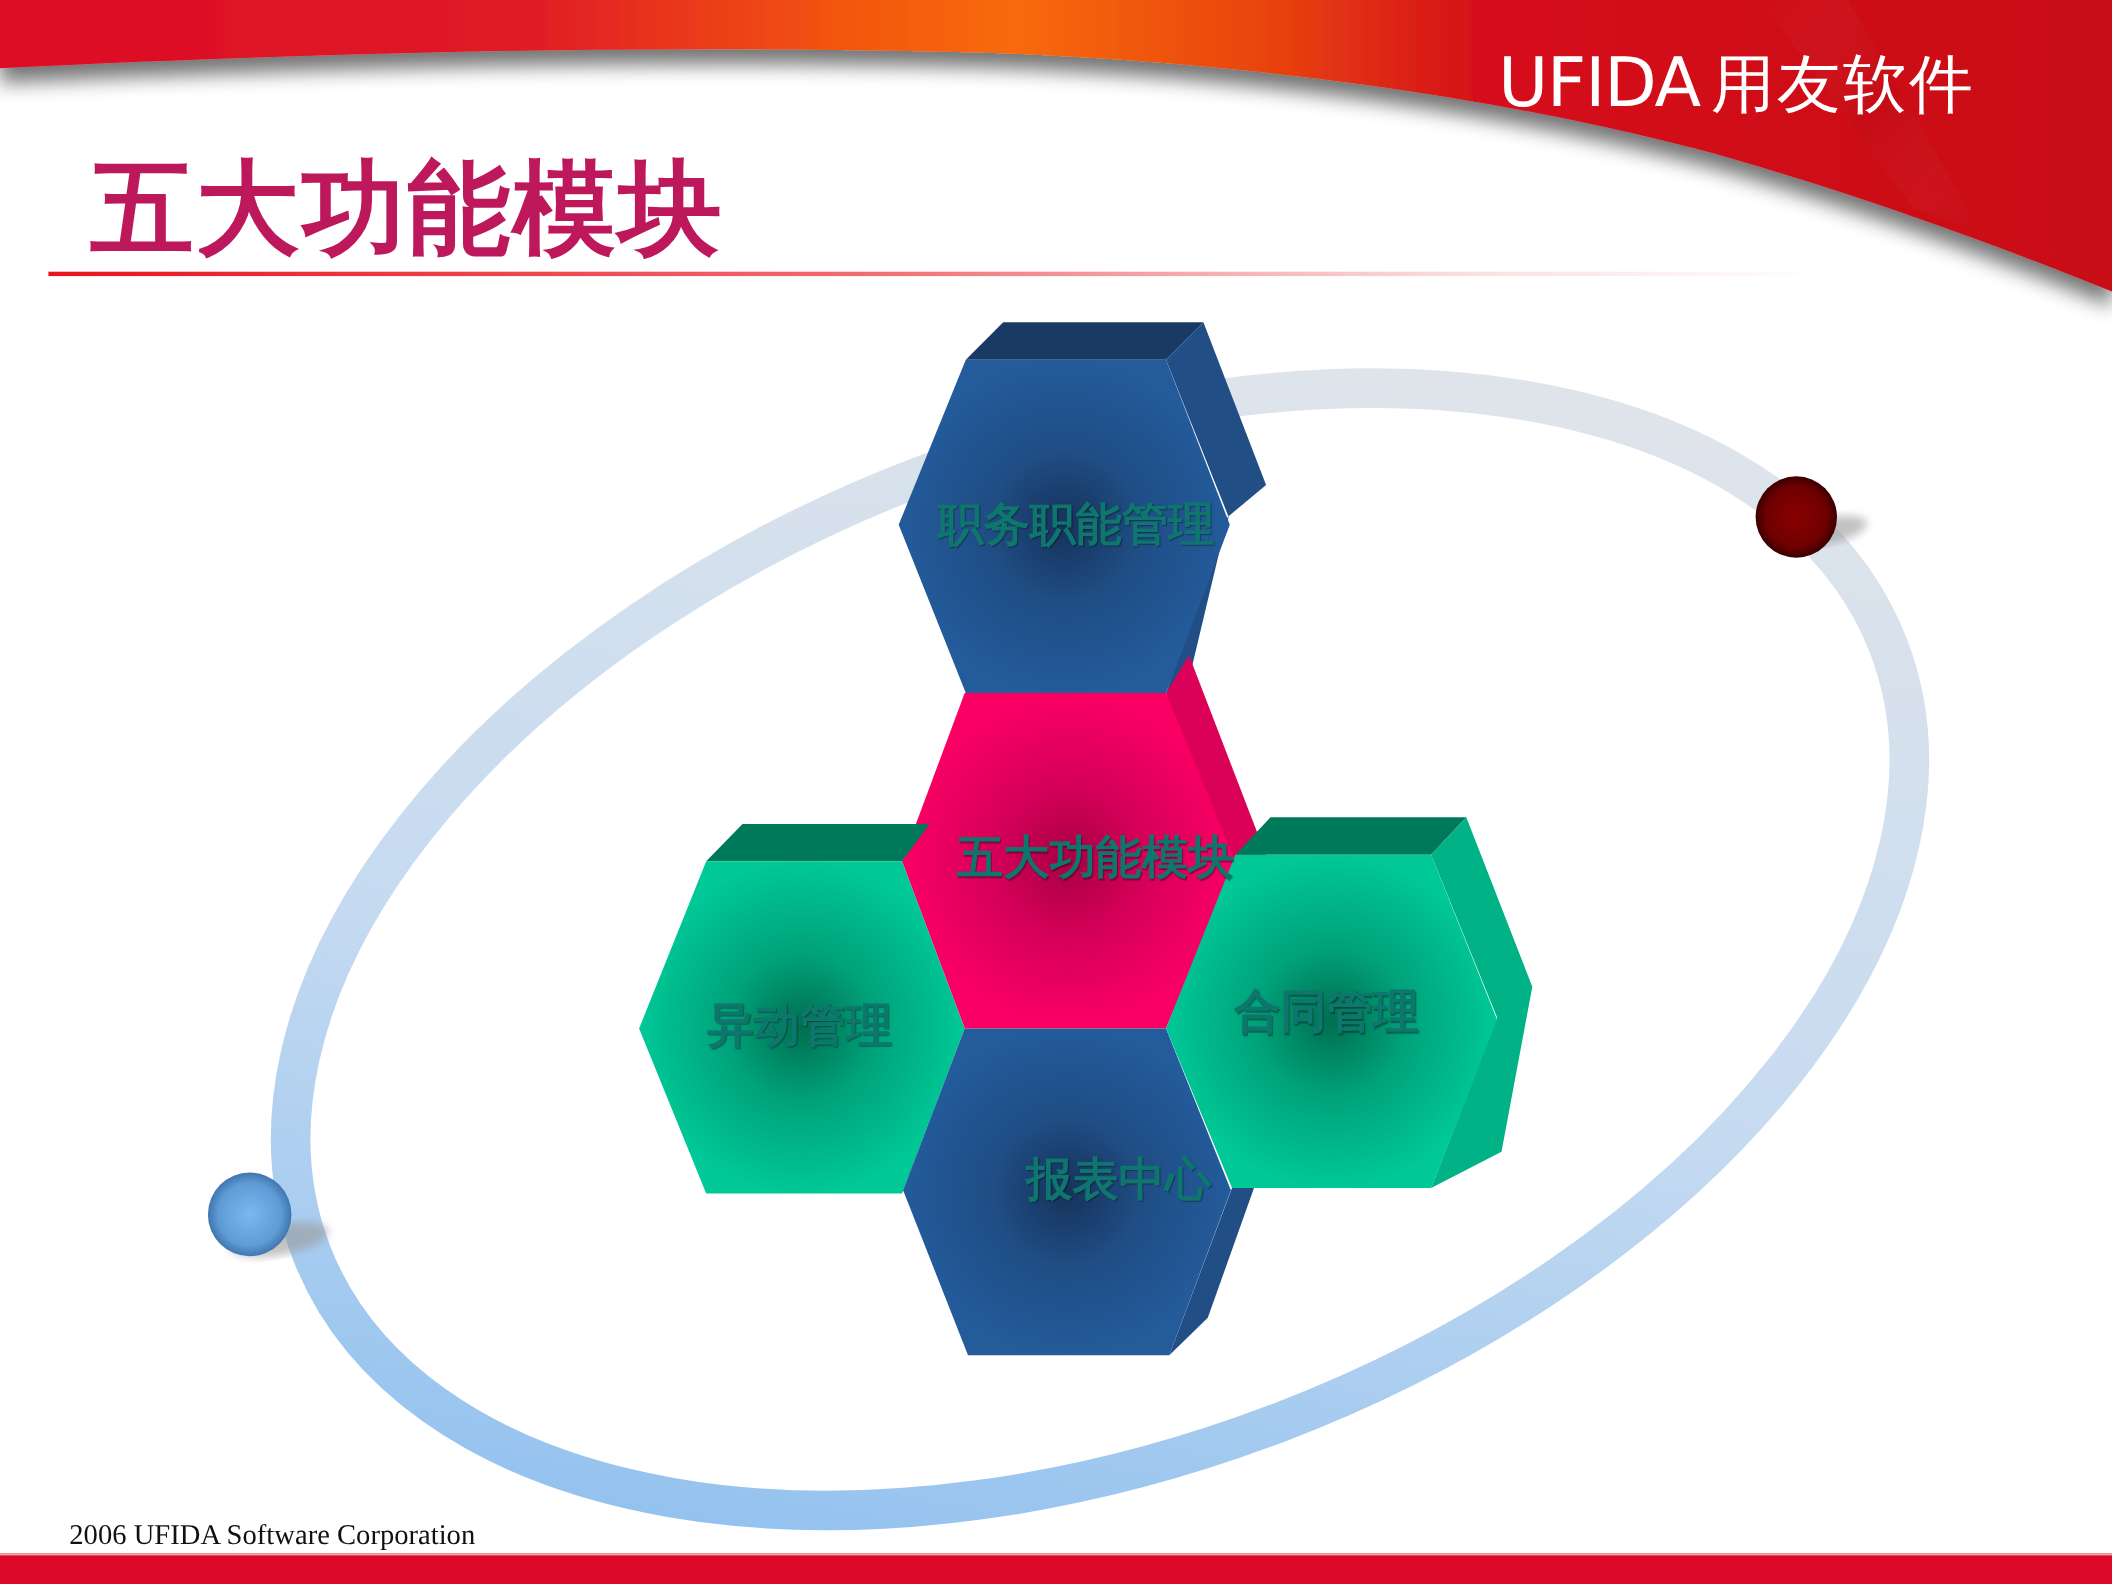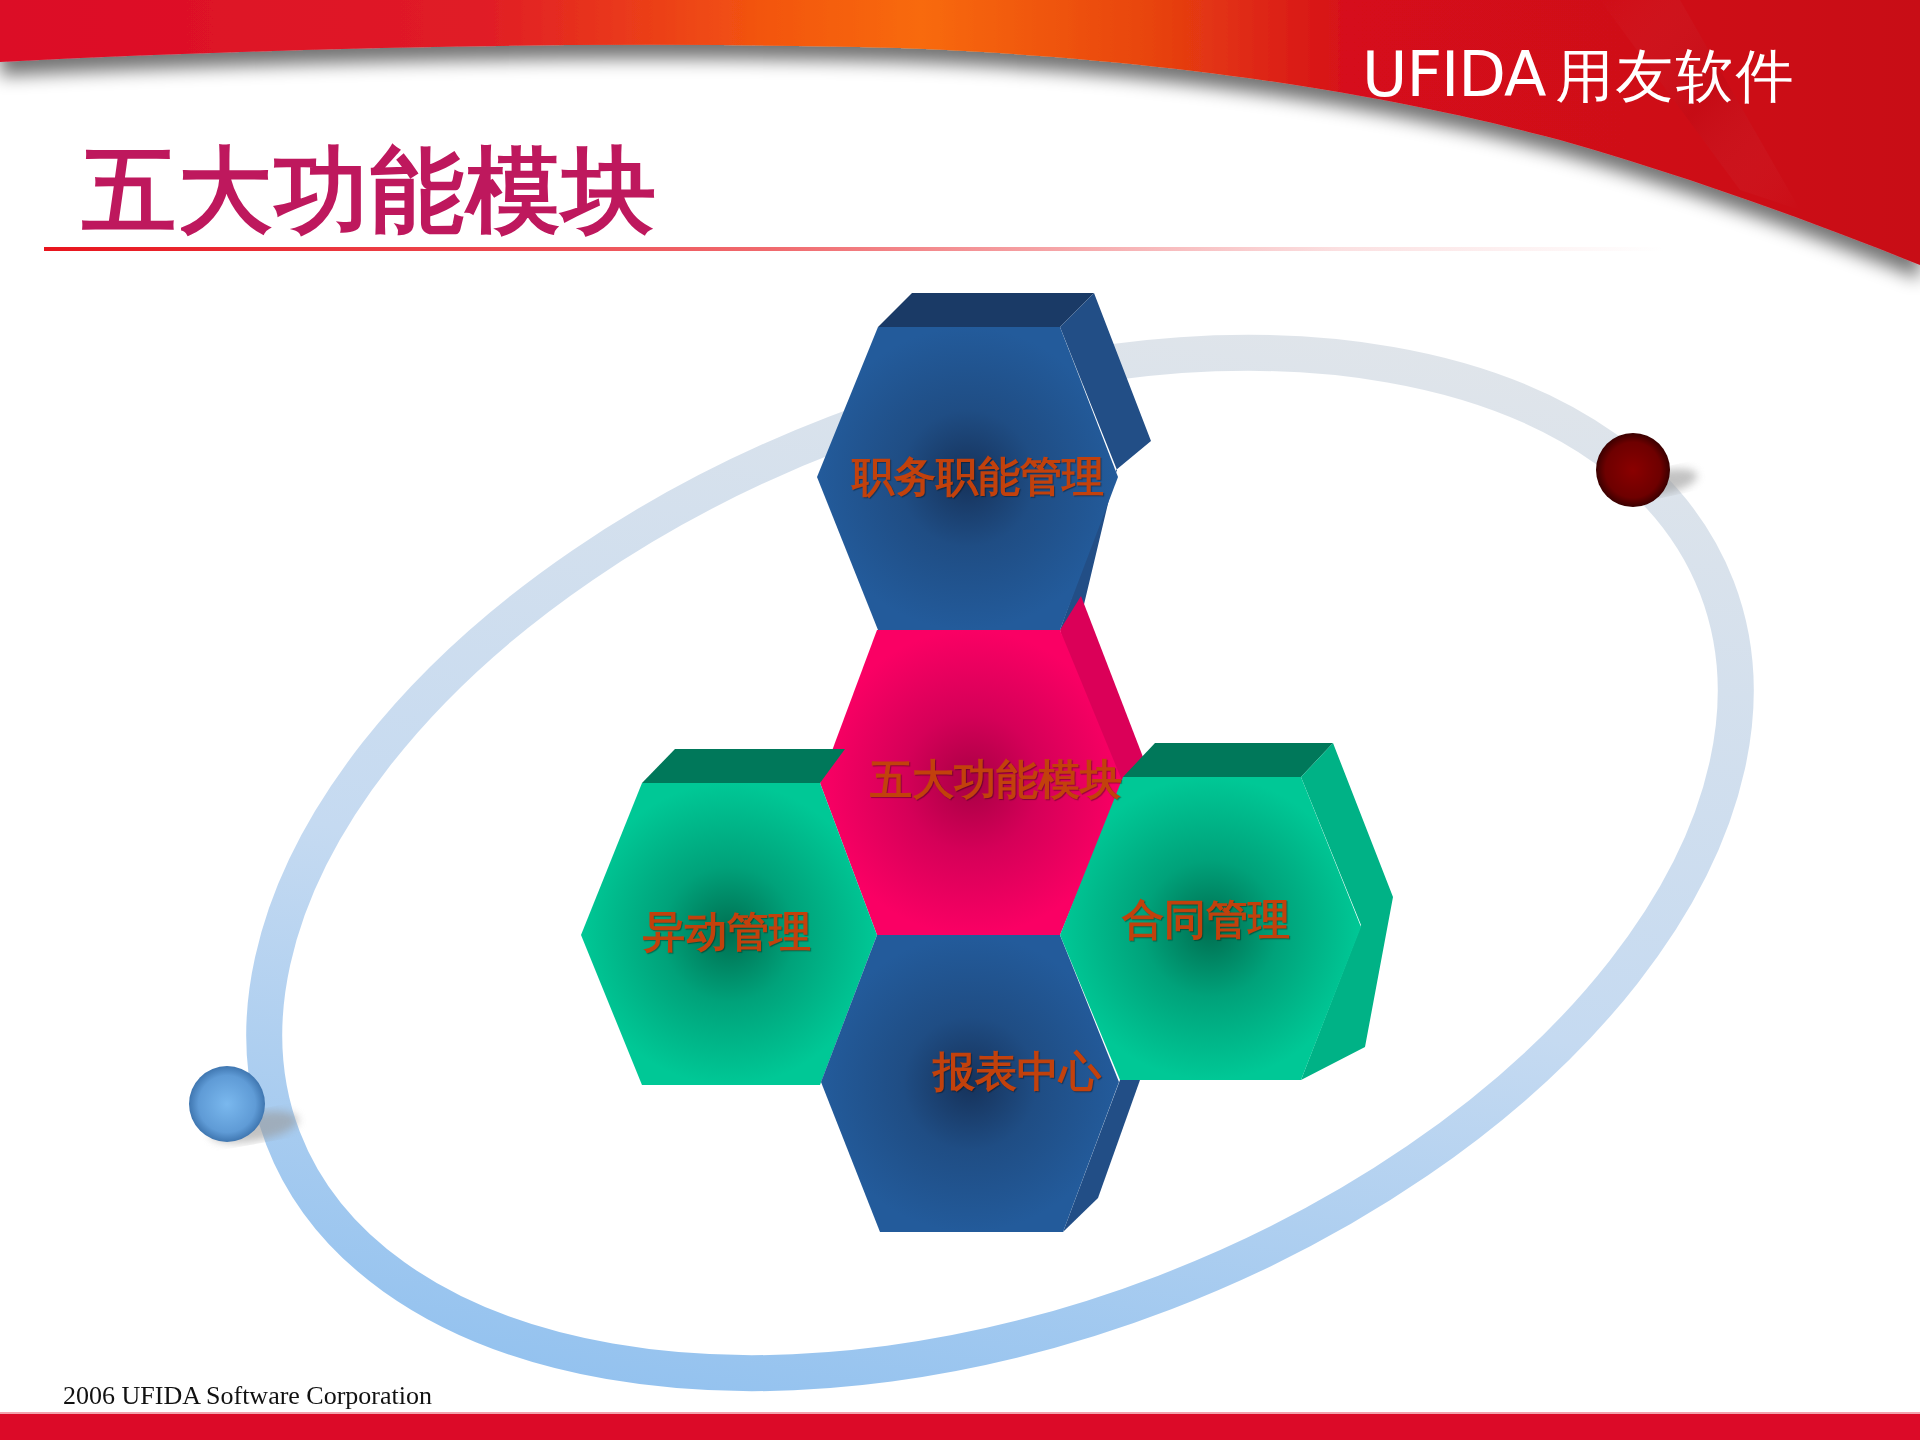--- a/index.html
+++ b/index.html
@@ -20,21 +20,21 @@
     position: absolute; left: 82px; top: 135px;
     color: #be185d; font-size: 94px; line-height: 110px; font-weight: bold;
     font-family: "DejaVu Serif", "Liberation Serif", serif; letter-spacing: 2px;
     white-space: nowrap;
   }
   .title-rule {
     position: absolute; left: 44px; top: 247px; width: 1620px; height: 4px;
     background: linear-gradient(to right, #e8141d 0%, #f06a6e 45%, #fbe0e1 80%, rgba(255,255,255,0) 100%);
   }
   .hex-label {
-    position: absolute; color: #c2410c; font-weight: bold; font-size: 42px;
+    position: absolute; color: #0f766e; font-weight: bold; font-size: 42px;
     line-height: 50px; white-space: nowrap; text-align: left;
     font-family: "DejaVu Serif", "Liberation Serif", serif;
     text-shadow: 1px 1px 1px rgba(0,0,0,0.35);
   }
   .footer-copy {
     position: absolute; left: 63px; top: 1384px; color: #111;
     font-size: 26px; line-height: 24px;
     font-family: "Liberation Serif", "DejaVu Serif", serif; white-space: nowrap;
   }
   .footer-bar {

